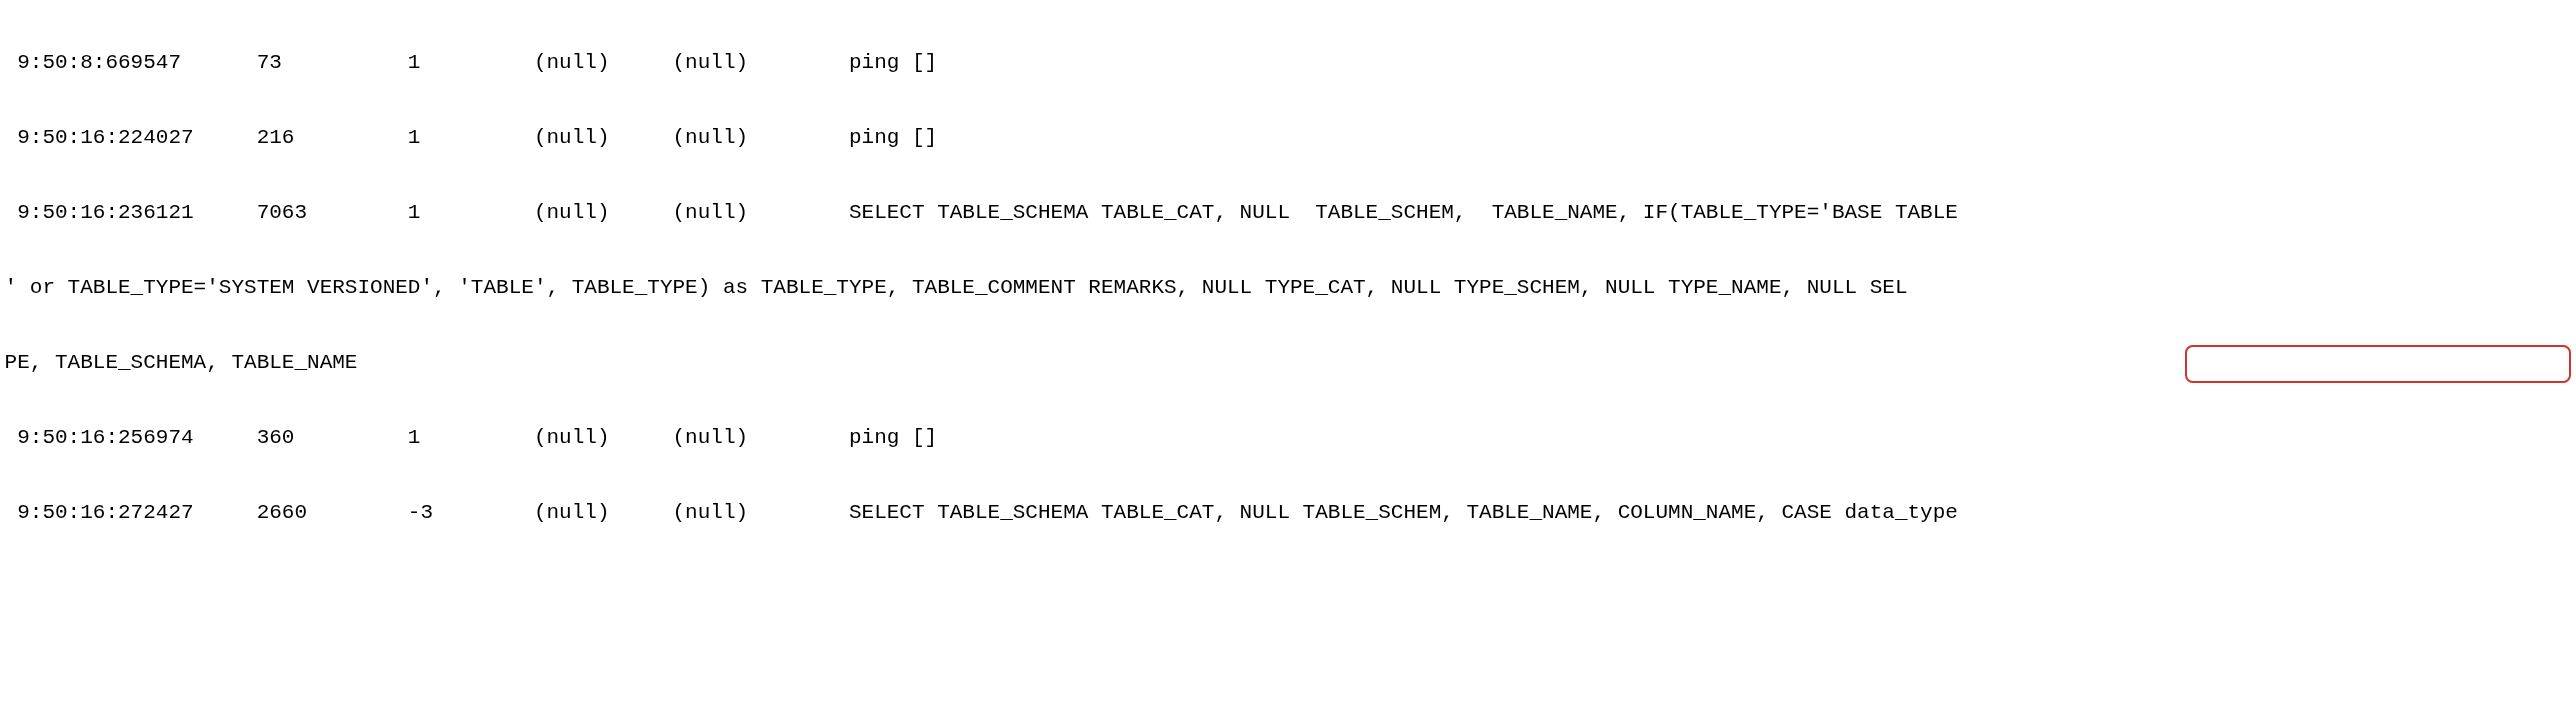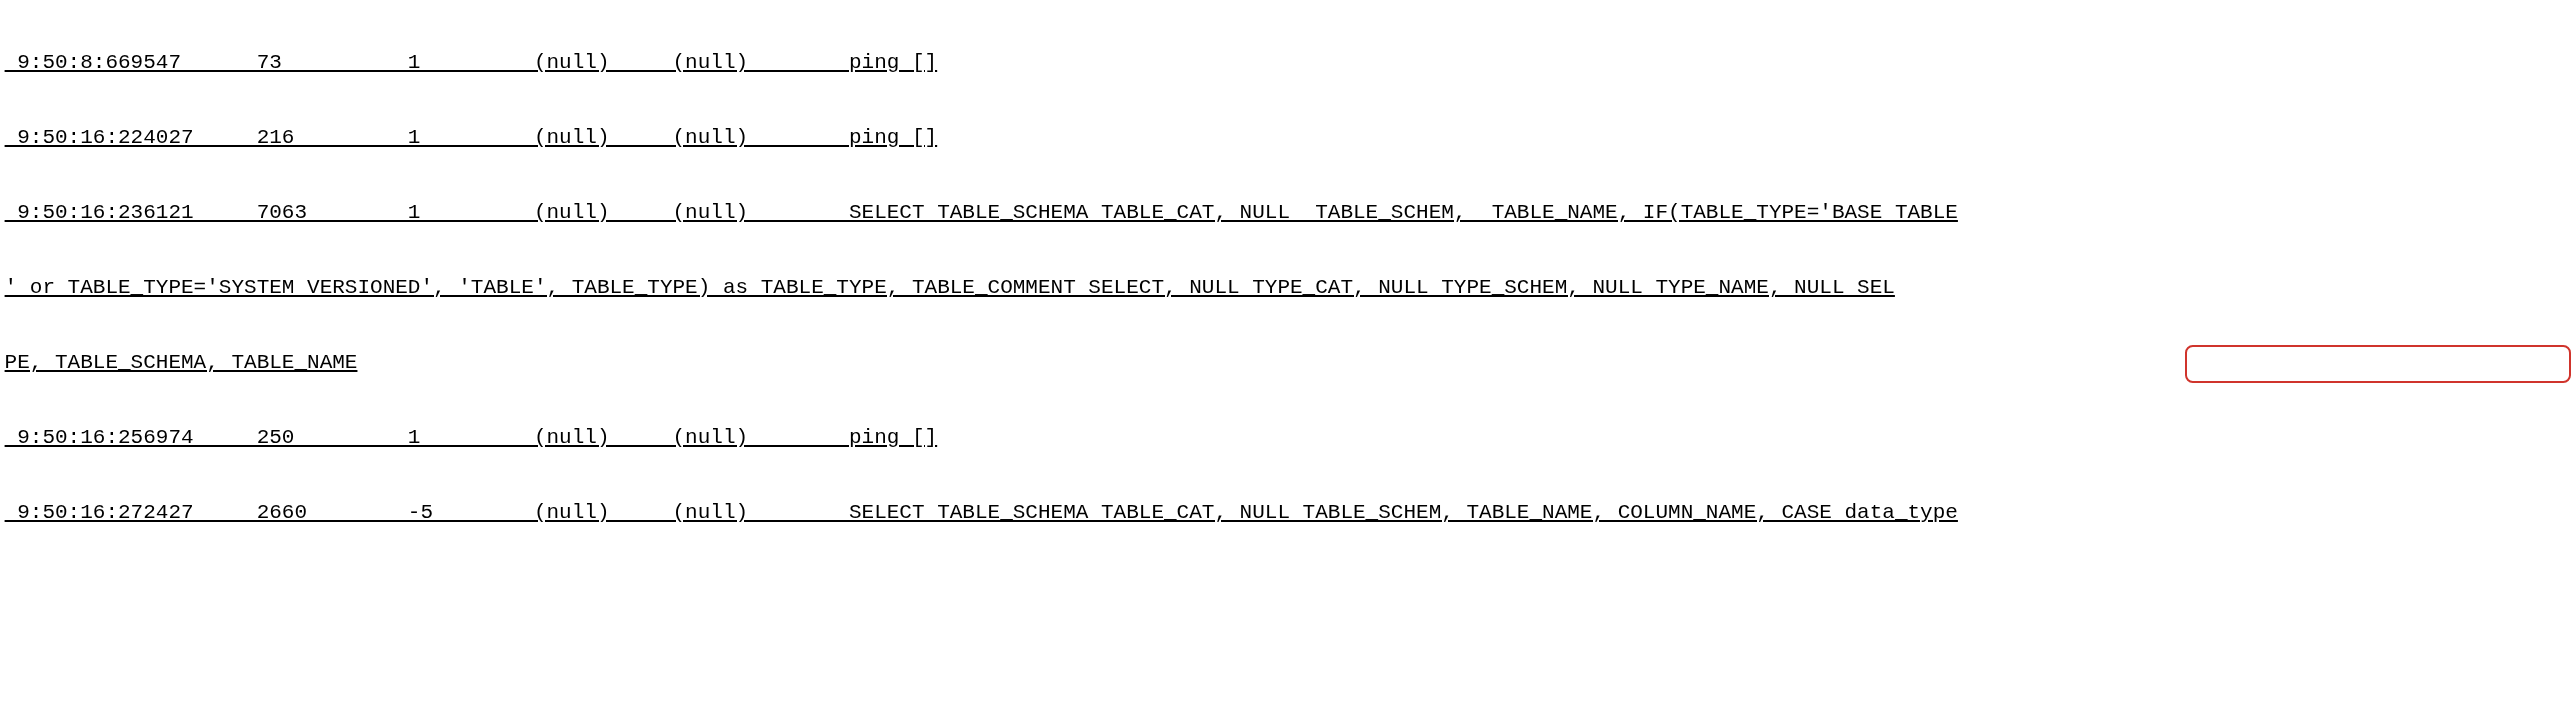--- a/index.html
+++ b/index.html
@@ -10,39 +10,39 @@
   }
   .terminal {
     font-family: "Menlo", "Consolas", "Courier New", monospace;
     font-size: 21px;
     line-height: 25px;
     white-space: pre;
     color: #000;
     padding: 0 4.6px;
     position: relative;
   }
-  .line { white-space: pre; text-decoration: underline; }
+  .line { white-space: pre; }
   .highlight-box {
     position: absolute;
     border: 2.3px solid #d0342c;
     border-radius: 7.7px;
     pointer-events: none;
   }
 </style>
 </head>
 <body>
 
 <div class="terminal">
   <div class="line"> 9:50:8:669547      73          1         (null)     (null)        ping []</div>
   <div class="line"> 9:50:16:224027     216         1         (null)     (null)        ping []</div>
   <div class="line"> 9:50:16:236121     7063        1         (null)     (null)        SELECT TABLE_SCHEMA TABLE_CAT, NULL  TABLE_SCHEM,  TABLE_NAME, IF(TABLE_TYPE='BASE TABLE</div>
-  <div class="line">' or TABLE_TYPE='SYSTEM VERSIONED', 'TABLE', TABLE_TYPE) as TABLE_TYPE, TABLE_COMMENT SELECT, NULL TYPE_CAT, NULL TYPE_SCHEM, NULL TYPE_NAME, NULL SEL</div>
+  <div class="line">' or TABLE_TYPE='SYSTEM VERSIONED', 'TABLE', TABLE_TYPE) as TABLE_TYPE, TABLE_COMMENT REMARKS, NULL TYPE_CAT, NULL TYPE_SCHEM, NULL TYPE_NAME, NULL SEL</div>
   <div class="line">PE, TABLE_SCHEMA, TABLE_NAME</div>
-  <div class="line"> 9:50:16:256974     250         1         (null)     (null)        ping []</div>
-  <div class="line"> 9:50:16:272427     2660        -5        (null)     (null)        SELECT TABLE_SCHEMA TABLE_CAT, NULL TABLE_SCHEM, TABLE_NAME, COLUMN_NAME, CASE data_type</div>
+  <div class="line"> 9:50:16:256974     360         1         (null)     (null)        ping []</div>
+  <div class="line"> 9:50:16:272427     2660        -3        (null)     (null)        SELECT TABLE_SCHEMA TABLE_CAT, NULL TABLE_SCHEM, TABLE_NAME, COLUMN_NAME, CASE data_type</div>
   
   
   
   
   
   
   
   
   
 

